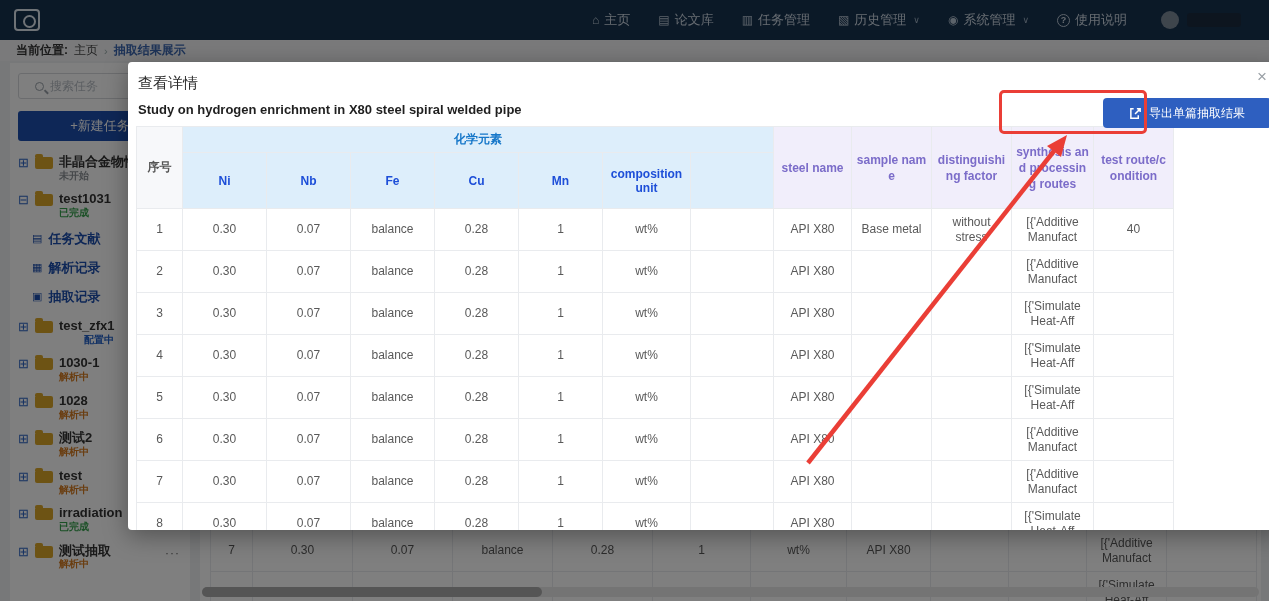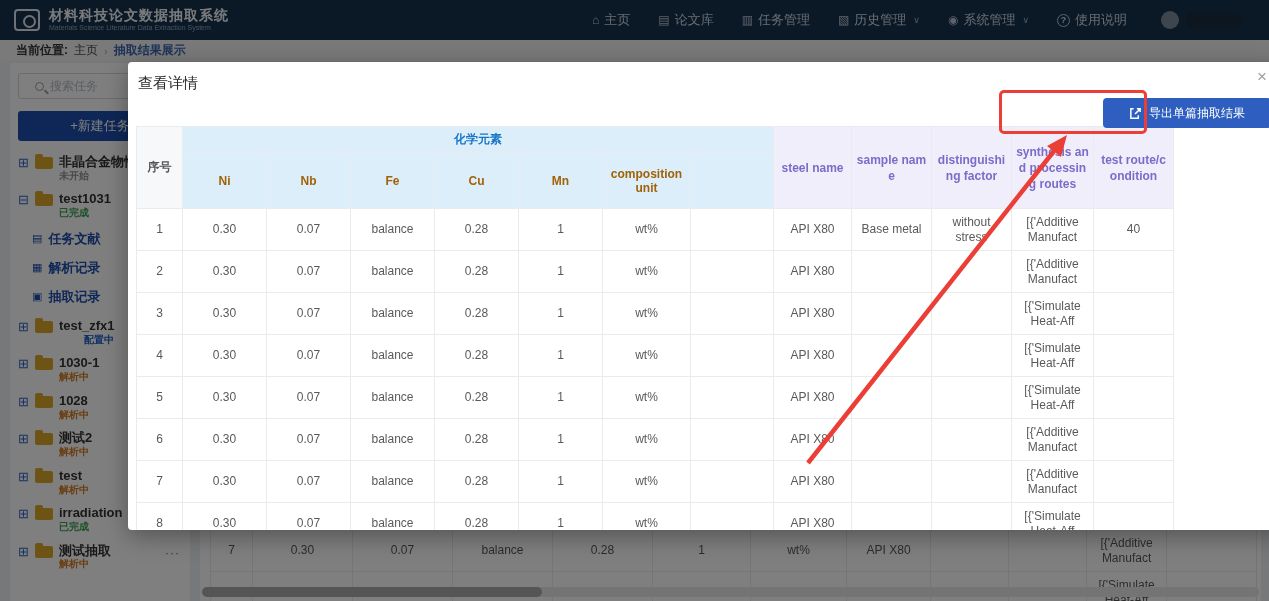--- a/index.html
+++ b/index.html
@@ -71,21 +71,21 @@
               align-items:center; gap:6px; font-family:"Liberation Sans",sans-serif; }
   .dl-ic { border-bottom:1.5px solid #fff; padding-bottom:0px; font-size:11px; line-height:11px; }
   .bg-table-wrap { position:absolute; left:10px; top:142px; width:1046px; }
 
   
   table.dtable { border-collapse:collapse; table-layout:fixed; font-size:12px; background:#fff; }
   .dtable th, .dtable td { border:1px solid #e9ebee; text-align:center; vertical-align:middle;
                            overflow:hidden; padding:2px 4px; }
   .th-idx { background:#f7f8fa; color:#555; font-weight:bold; }
   .th-group { background:#ddeefb; color:#1677c9; font-weight:bold; height:26px; padding-right:160px; }
-  .th-el { background:#ddeefb; color:#a16207; font-weight:bold; height:56px; }
+  .th-el { background:#ddeefb; color:#1d4ed8; font-weight:bold; height:56px; }
   .th-attr { background:#f1eefb; color:#7b6cc9; font-weight:bold; word-break:break-all; line-height:16px; }
   .dtable td { height:42px; color:#595959; line-height:15px; word-break:break-word; }
   .bg .th-group { height:22px; padding-right:140px; }
   .bg .th-el { height:50px; }
 
   
   .hscroll { position:absolute; bottom:4px; left:2px; right:2px; height:10px; background:#e8e8e8; border-radius:5px; }
   .hscroll-thumb { position:absolute; left:0; top:0; height:10px; width:340px; background:#ababab; border-radius:5px; }
 
   
@@ -106,24 +106,20 @@
   .arrow-svg { position:absolute; inset:0; z-index:60; pointer-events:none; }
 </style>
 </head>
 <body>
 
 <div class="page">
 
   <nav class="navbar">
     <div class="logo-wrap">
       <span class="logo-icon"></span>
-      <span class="logo-text">
-        <div class="logo-title">材料科技论文数据抽取系统</div>
-        <div class="logo-sub">Materials Science Literature Data Extraction System</div>
-      </span>
     </div>
     <div class="nav-menu">
       <span class="nav-item">
         <span class="ic">⌂</span>
         <span>主页</span>
       </span>
       <span class="nav-item">
         <span class="ic">▤</span>
         <span>论文库</span>
       </span>
@@ -430,20 +426,21 @@
     <div class="hscroll">
       <span class="hscroll-thumb"></span>
     </div>
   </main>
 
   <div class="overlay"></div>
 
   <section class="modal">
     <div class="m-title">查看详情</div>
     <div class="m-close">×</div>
+    <div class="m-paper">Study on hydrogen enrichment in X80 steel spiral welded pipe</div>
     <button class="export-btn">
       <svg width="13" height="13" viewBox="0 0 14 14">
         <path d="M5 2 H2 V12 H10 V9" fill="none" stroke="#fff" stroke-width="1.6"></path>
         <path d="M6.5 7.5 L12 2 M8.5 2 H12 V5.5" fill="none" stroke="#fff" stroke-width="1.6"></path>
       </svg>
       <span>导出单篇抽取结果</span>
     </button>
 
     <div class="m-twrap">
       <table class="dtable" style="width:1037px">

